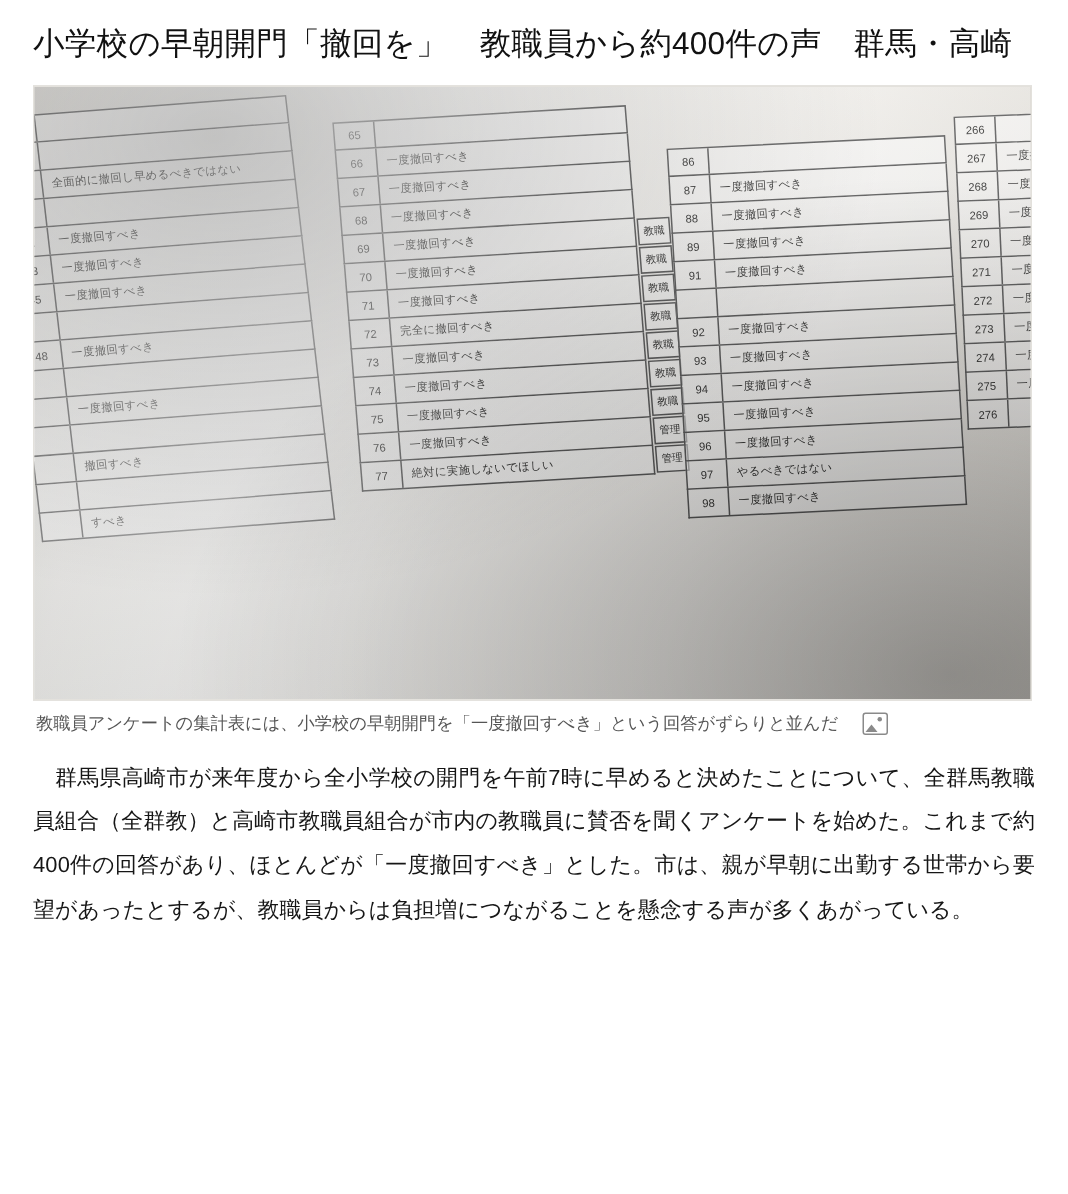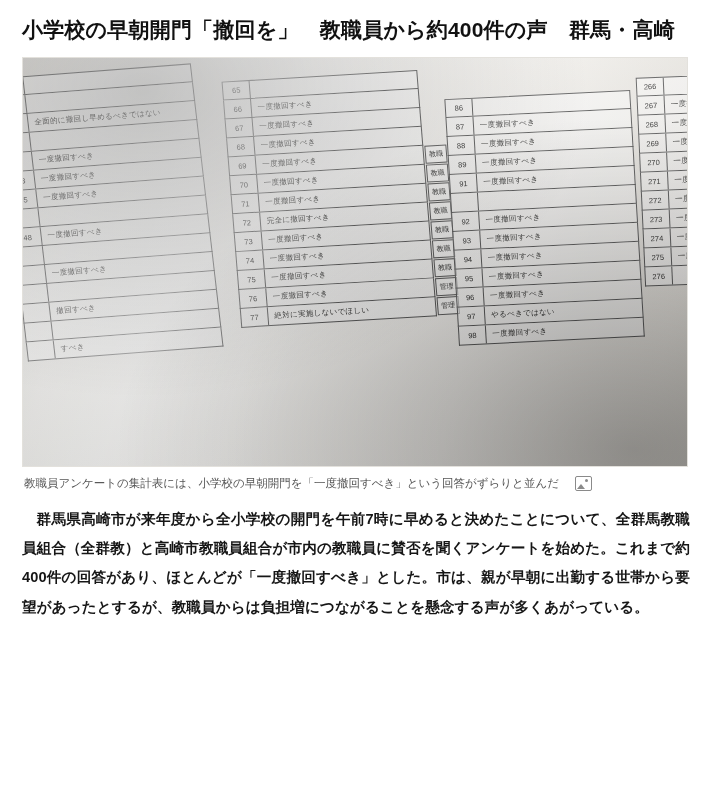--- a/index.html
+++ b/index.html
@@ -15,21 +15,21 @@
     overflow: hidden;
   }
   .article {
     width: 712px;
     box-sizing: border-box;
     padding: 12px 22px 0 22px;
   }
   .headline {
     font-size: 21px;
     line-height: 1.38;
-    font-weight: bold;
+    font-weight: normal;
     letter-spacing: 0.2px;
     margin: 4px 0 12px 0;
     color: #111111;
   }
   .figure {
     margin: 0 0 4px 0;
     width: 666px;
   }
   .photo {
     position: relative;
@@ -116,21 +116,21 @@
     left: -10%;
     top: -20%;
     width: 70%;
     height: 150%;
     background: linear-gradient(100deg, rgba(255,255,255,0) 0%, rgba(255,255,255,0.55) 45%, rgba(255,255,255,0) 75%);
     transform: rotate(8deg);
     pointer-events: none;
   }
   .caption {
     display: flex;
-    align-items: center;
+    align-items: flex-start;
     gap: 16px;
     font-size: 11.5px;
     color: #555555;
     padding: 8px 0 2px 2px;
     line-height: 1.4;
     font-family: Liberation Serif, serif;
   }
   .cam-icon {
     display: inline-block;
     width: 15px;
@@ -163,21 +163,20 @@
     font-size: 14.6px;
     line-height: 2.0;
     color: #161616;
     padding: 8px 0 0 0;
     letter-spacing: 0.1px;
   }
   .body-text p {
     margin: 0 0 10px 0;
     text-indent: 1em;
     text-align: justify;
-    font-weight: bold;
   }
 </style>
 </head>
 <body>
 
 <div class="article">
 
   <h1 class="headline">小学校の早朝開門「撤回を」　教職員から約400件の声　群馬・高崎</h1>
 
   <figure class="figure">

